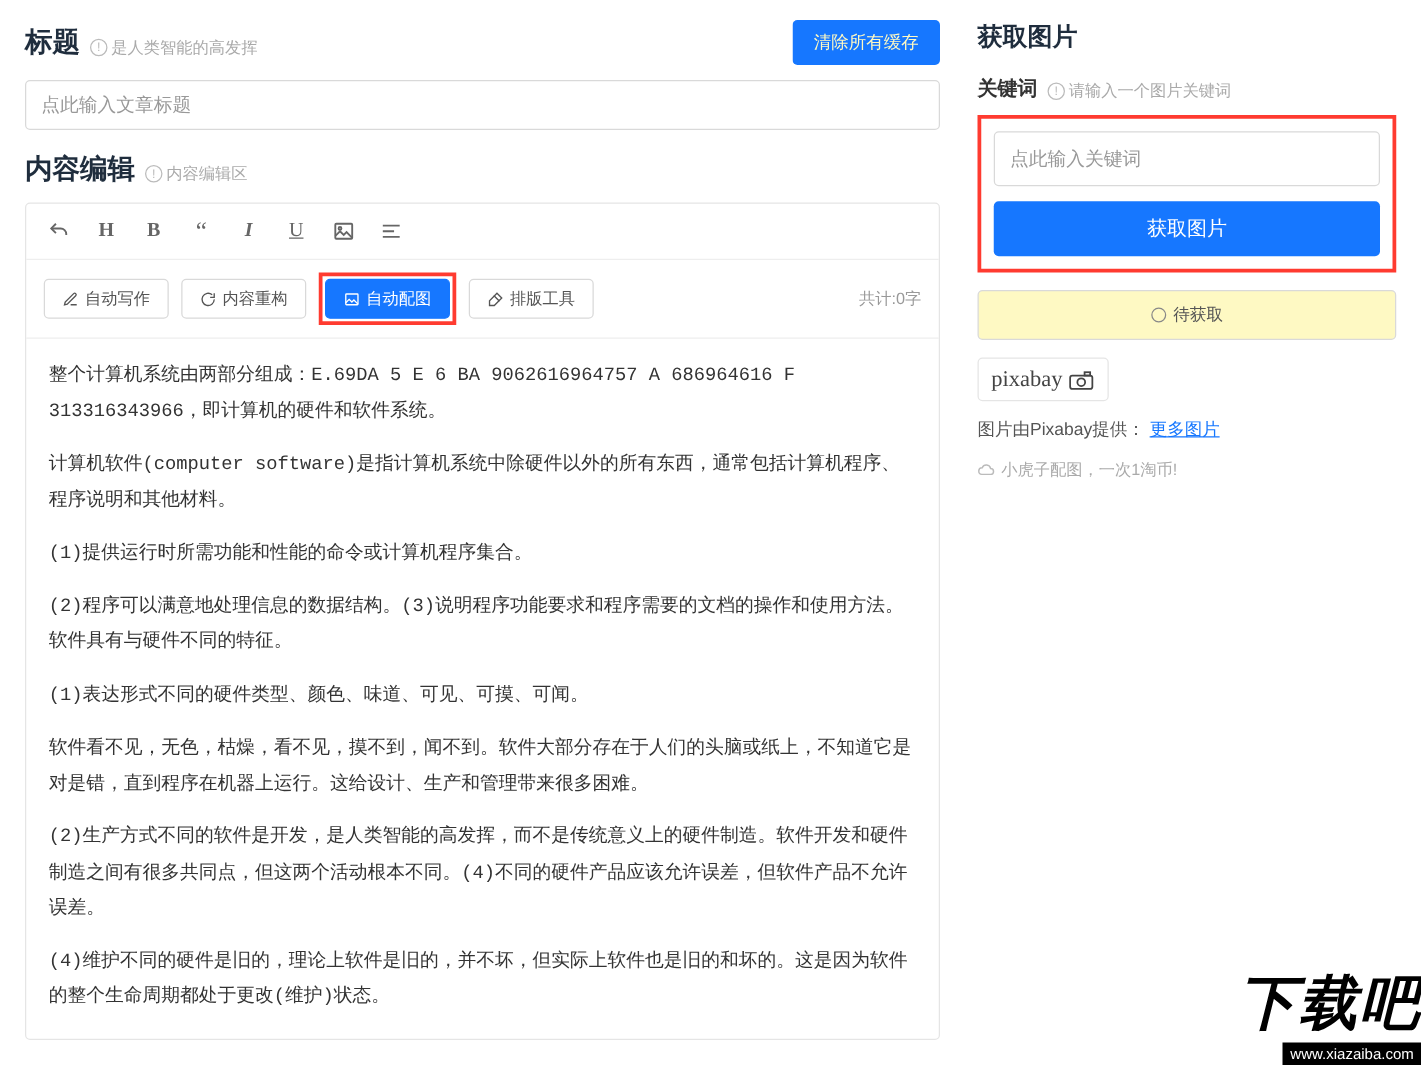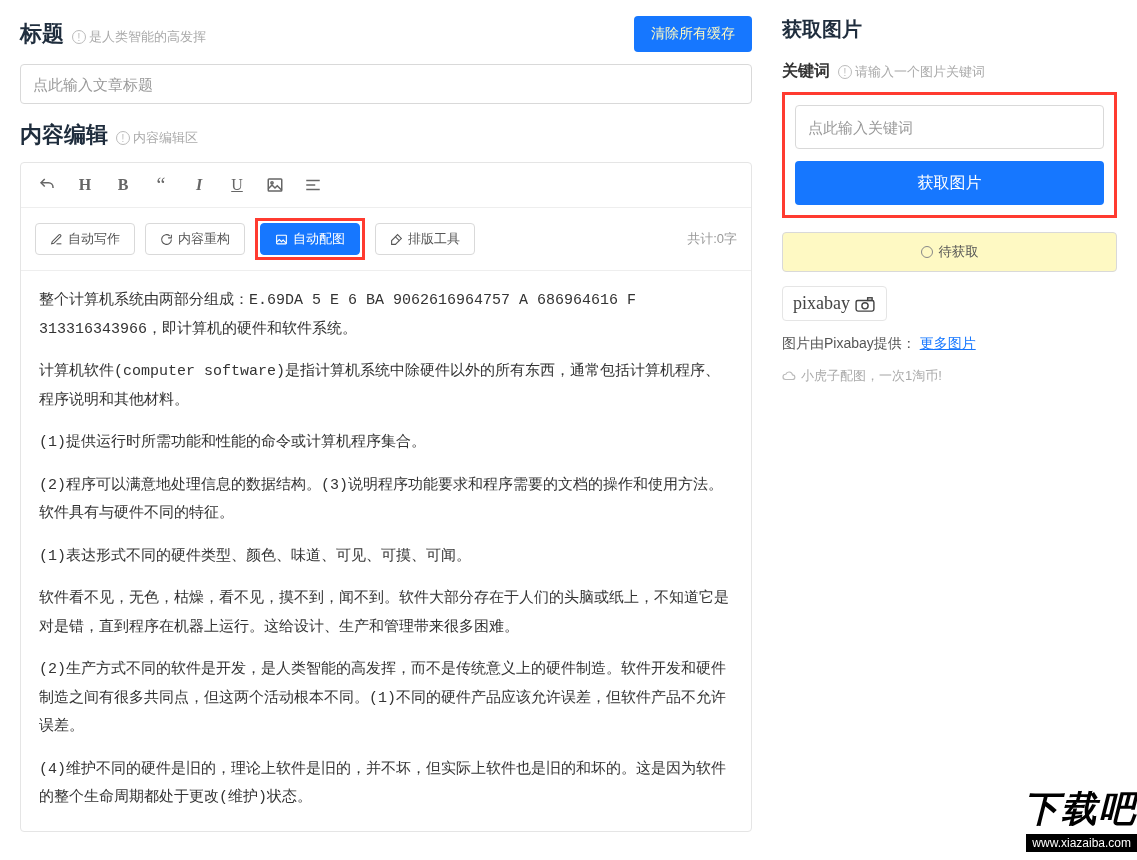--- a/index.html
+++ b/index.html
@@ -45,21 +45,21 @@
   .kw-input::placeholder { color: #999; }
   .fetch-btn { width: 100%; height: 44px; background: #1677ff; color: #fff; border: none; border-radius: 4px; font-size: 16px; cursor: pointer; }
   .pending-btn { width: 100%; height: 40px; border: 1px solid #d9d9d9; background: #fef9c3; border-radius: 4px; margin-top: 14px; display: flex; align-items: center; justify-content: center; gap: 6px; color: #555; cursor: pointer; }
   .pending-circle { width: 12px; height: 12px; border: 1.5px solid #888; border-radius: 50%; }
   .pixabay-badge { margin-top: 14px; border: 1px solid #e5e5e5; border-radius: 4px; padding: 6px 10px; display: inline-flex; align-items: center; gap: 4px; font-family: Georgia, serif; font-size: 18px; color: #444; }
   .credit-row { margin-top: 14px; font-size: 14px; color: #555; }
   .credit-row a { color: #1677ff; text-decoration: underline; }
   .footnote { margin-top: 14px; font-size: 13px; color: #aaa; display: flex; align-items: center; gap: 5px; }
 
   .watermark { position: absolute; right: 0; bottom: 0; text-align: right; }
-  .wm-big { font-size: 36px; font-weight: 900; color: #000; font-style: italic; letter-spacing: 2px; text-shadow: 2px 2px 0 #fff; }
+  .wm-big { font-size: 47px; font-weight: 900; color: #000; font-style: italic; letter-spacing: 2px; text-shadow: 2px 2px 0 #fff; }
   .wm-url { background: #000000; color: #fff; font-size: 12px; padding: 2px 6px; display: inline-block; }
 
   .small-icon { width: 13px; height: 13px; }
 </style>
 </head>
 <body>
 
 <div class="container">
 
   <div class="left-col">
@@ -150,21 +150,21 @@
         <span class="count-text">共计:0字</span>
       </div>
 
       <div class="content-body" id="content-body">
           <p>整个计算机系统由两部分组成：E.69DA 5 E 6 BA 9062616964757 A 686964616 F 313316343966，即计算机的硬件和软件系统。</p>
           <p>计算机软件(computer software)是指计算机系统中除硬件以外的所有东西，通常包括计算机程序、程序说明和其他材料。</p>
           <p>(1)提供运行时所需功能和性能的命令或计算机程序集合。</p>
           <p>(2)程序可以满意地处理信息的数据结构。(3)说明程序功能要求和程序需要的文档的操作和使用方法。软件具有与硬件不同的特征。</p>
           <p>(1)表达形式不同的硬件类型、颜色、味道、可见、可摸、可闻。</p>
           <p>软件看不见，无色，枯燥，看不见，摸不到，闻不到。软件大部分存在于人们的头脑或纸上，不知道它是对是错，直到程序在机器上运行。这给设计、生产和管理带来很多困难。</p>
-          <p>(2)生产方式不同的软件是开发，是人类智能的高发挥，而不是传统意义上的硬件制造。软件开发和硬件制造之间有很多共同点，但这两个活动根本不同。(1)不同的硬件产品应该允许误差，但软件产品不允许误差。</p>
+          <p>(2)生产方式不同的软件是开发，是人类智能的高发挥，而不是传统意义上的硬件制造。软件开发和硬件制造之间有很多共同点，但这两个活动根本不同。(4)不同的硬件产品应该允许误差，但软件产品不允许误差。</p>
           <p>(4)维护不同的硬件是旧的，理论上软件是旧的，并不坏，但实际上软件也是旧的和坏的。这是因为软件的整个生命周期都处于更改(维护)状态。</p>
         </div>
     </div>
   </div>
 
   <div class="right-col">
     <div class="sidebar-title">获取图片</div>
 
     <div class="kw-row">
       <span class="kw-label">关键词</span>

